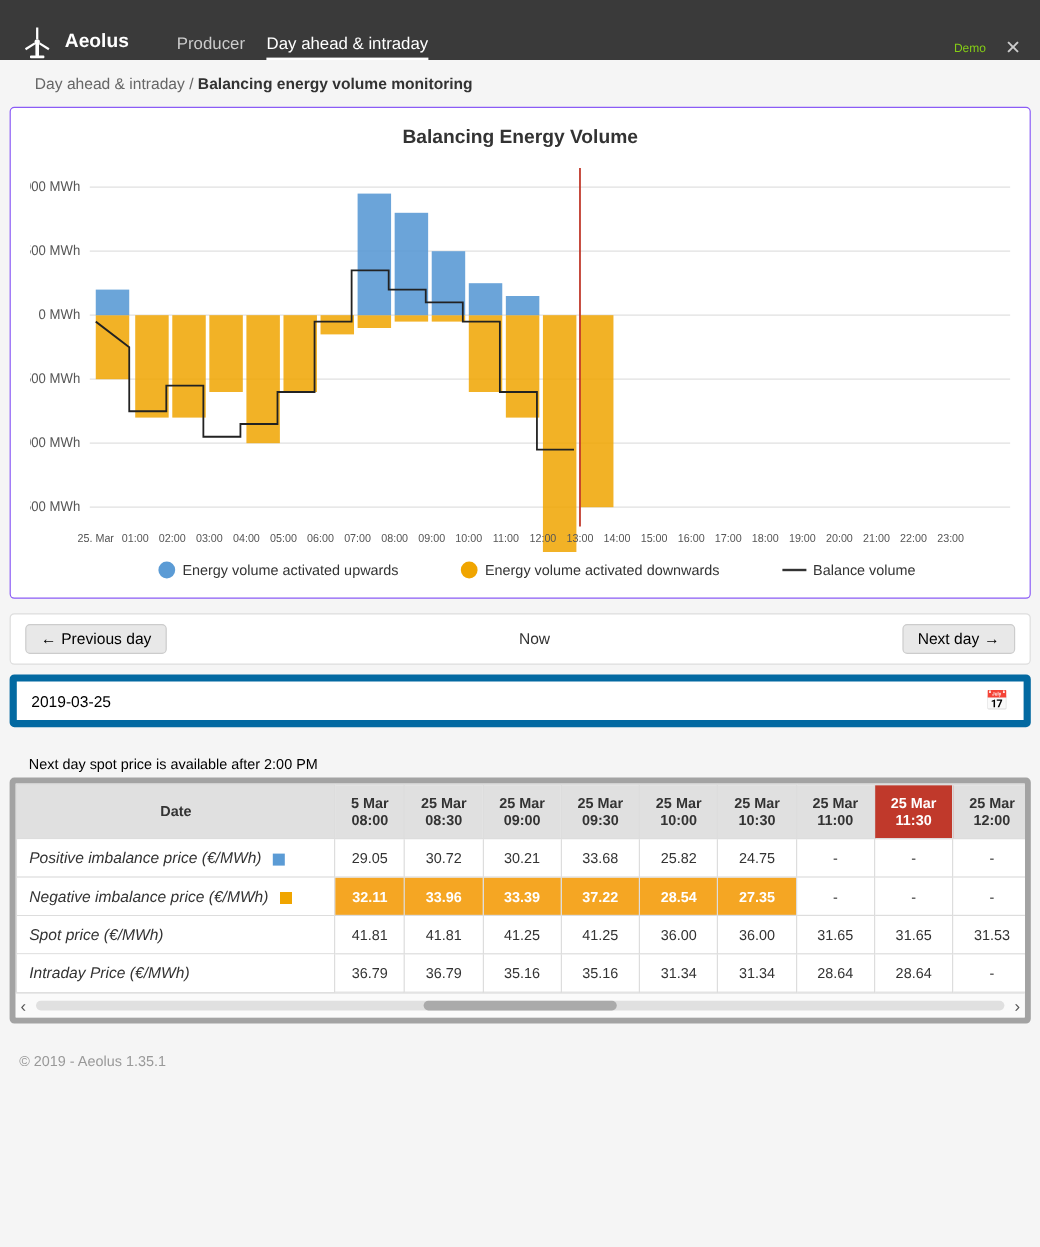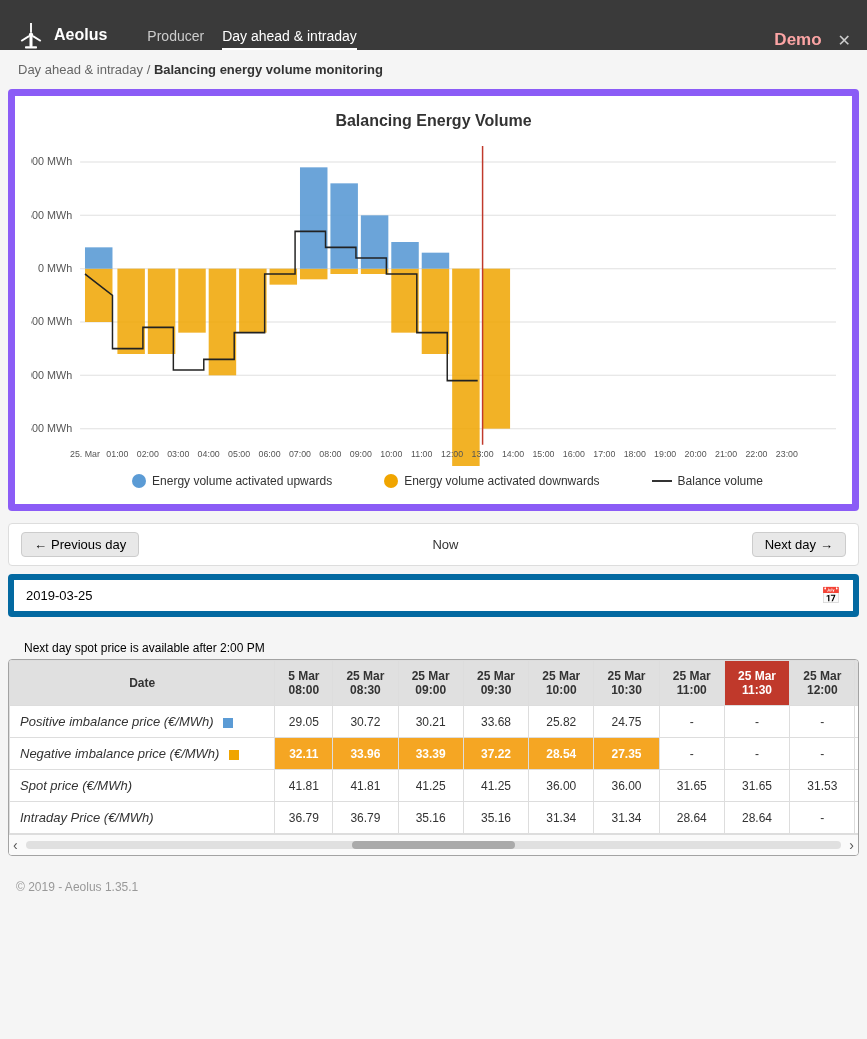--- a/index.html
+++ b/index.html
@@ -21,36 +21,36 @@
     .navbar-windmill {
       width: 30px; height: 30px;
     }
     .navbar-links { display: flex; gap: 18px; flex: 1; }
     .navbar-link {
       color: #ccc; cursor: pointer; padding: 4px 0; font-size: 14px;
       border-bottom: 2px solid transparent;
     }
     .navbar-link.active { color: #fff; border-bottom: 2px solid #fff; }
     .navbar-right { display: flex; align-items: center; gap: 16px; }
-    .navbar-demo { color: #fca5a5; font-size: 17px; font-weight: bold; }
+    .navbar-demo { color: #84cc16; font-size: 10px; }
     .navbar-close { color: #ccc; cursor: pointer; font-size: 16px; }
 
     
     .breadcrumb {
-      padding: 12px 18px;
+      padding: 12px 29px;
       font-size: 13px;
       color: #666;
     }
     .breadcrumb .current { color: #333; font-weight: bold; }
 
     
     .main-card {
       background: #fff;
       margin: 0 8px 12px 8px;
-      border: 7px solid #8b5cf6;
+      border: 1px solid #8b5cf6;
       border-radius: 4px;
       padding: 16px;
     }
 
     .chart-title {
       text-align: center;
       font-size: 16px;
       font-weight: bold;
       margin-bottom: 16px;
     }
@@ -139,21 +139,21 @@
       padding: 4px 16px;
       font-size: 12px;
       color: #000000;
       margin: 20px 8px 0 8px;
     }
 
     
     .table-card {
       margin: 0 8px 12px 8px;
       background: #fff;
-      border: 1px solid #a3a3a3;
+      border: 5px solid #a3a3a3;
       border-radius: 4px;
       overflow: hidden;
     }
     .table-scroll {
       overflow-x: auto;
     }
     table {
       border-collapse: collapse;
       width: 100%;
       min-width: 900px;

